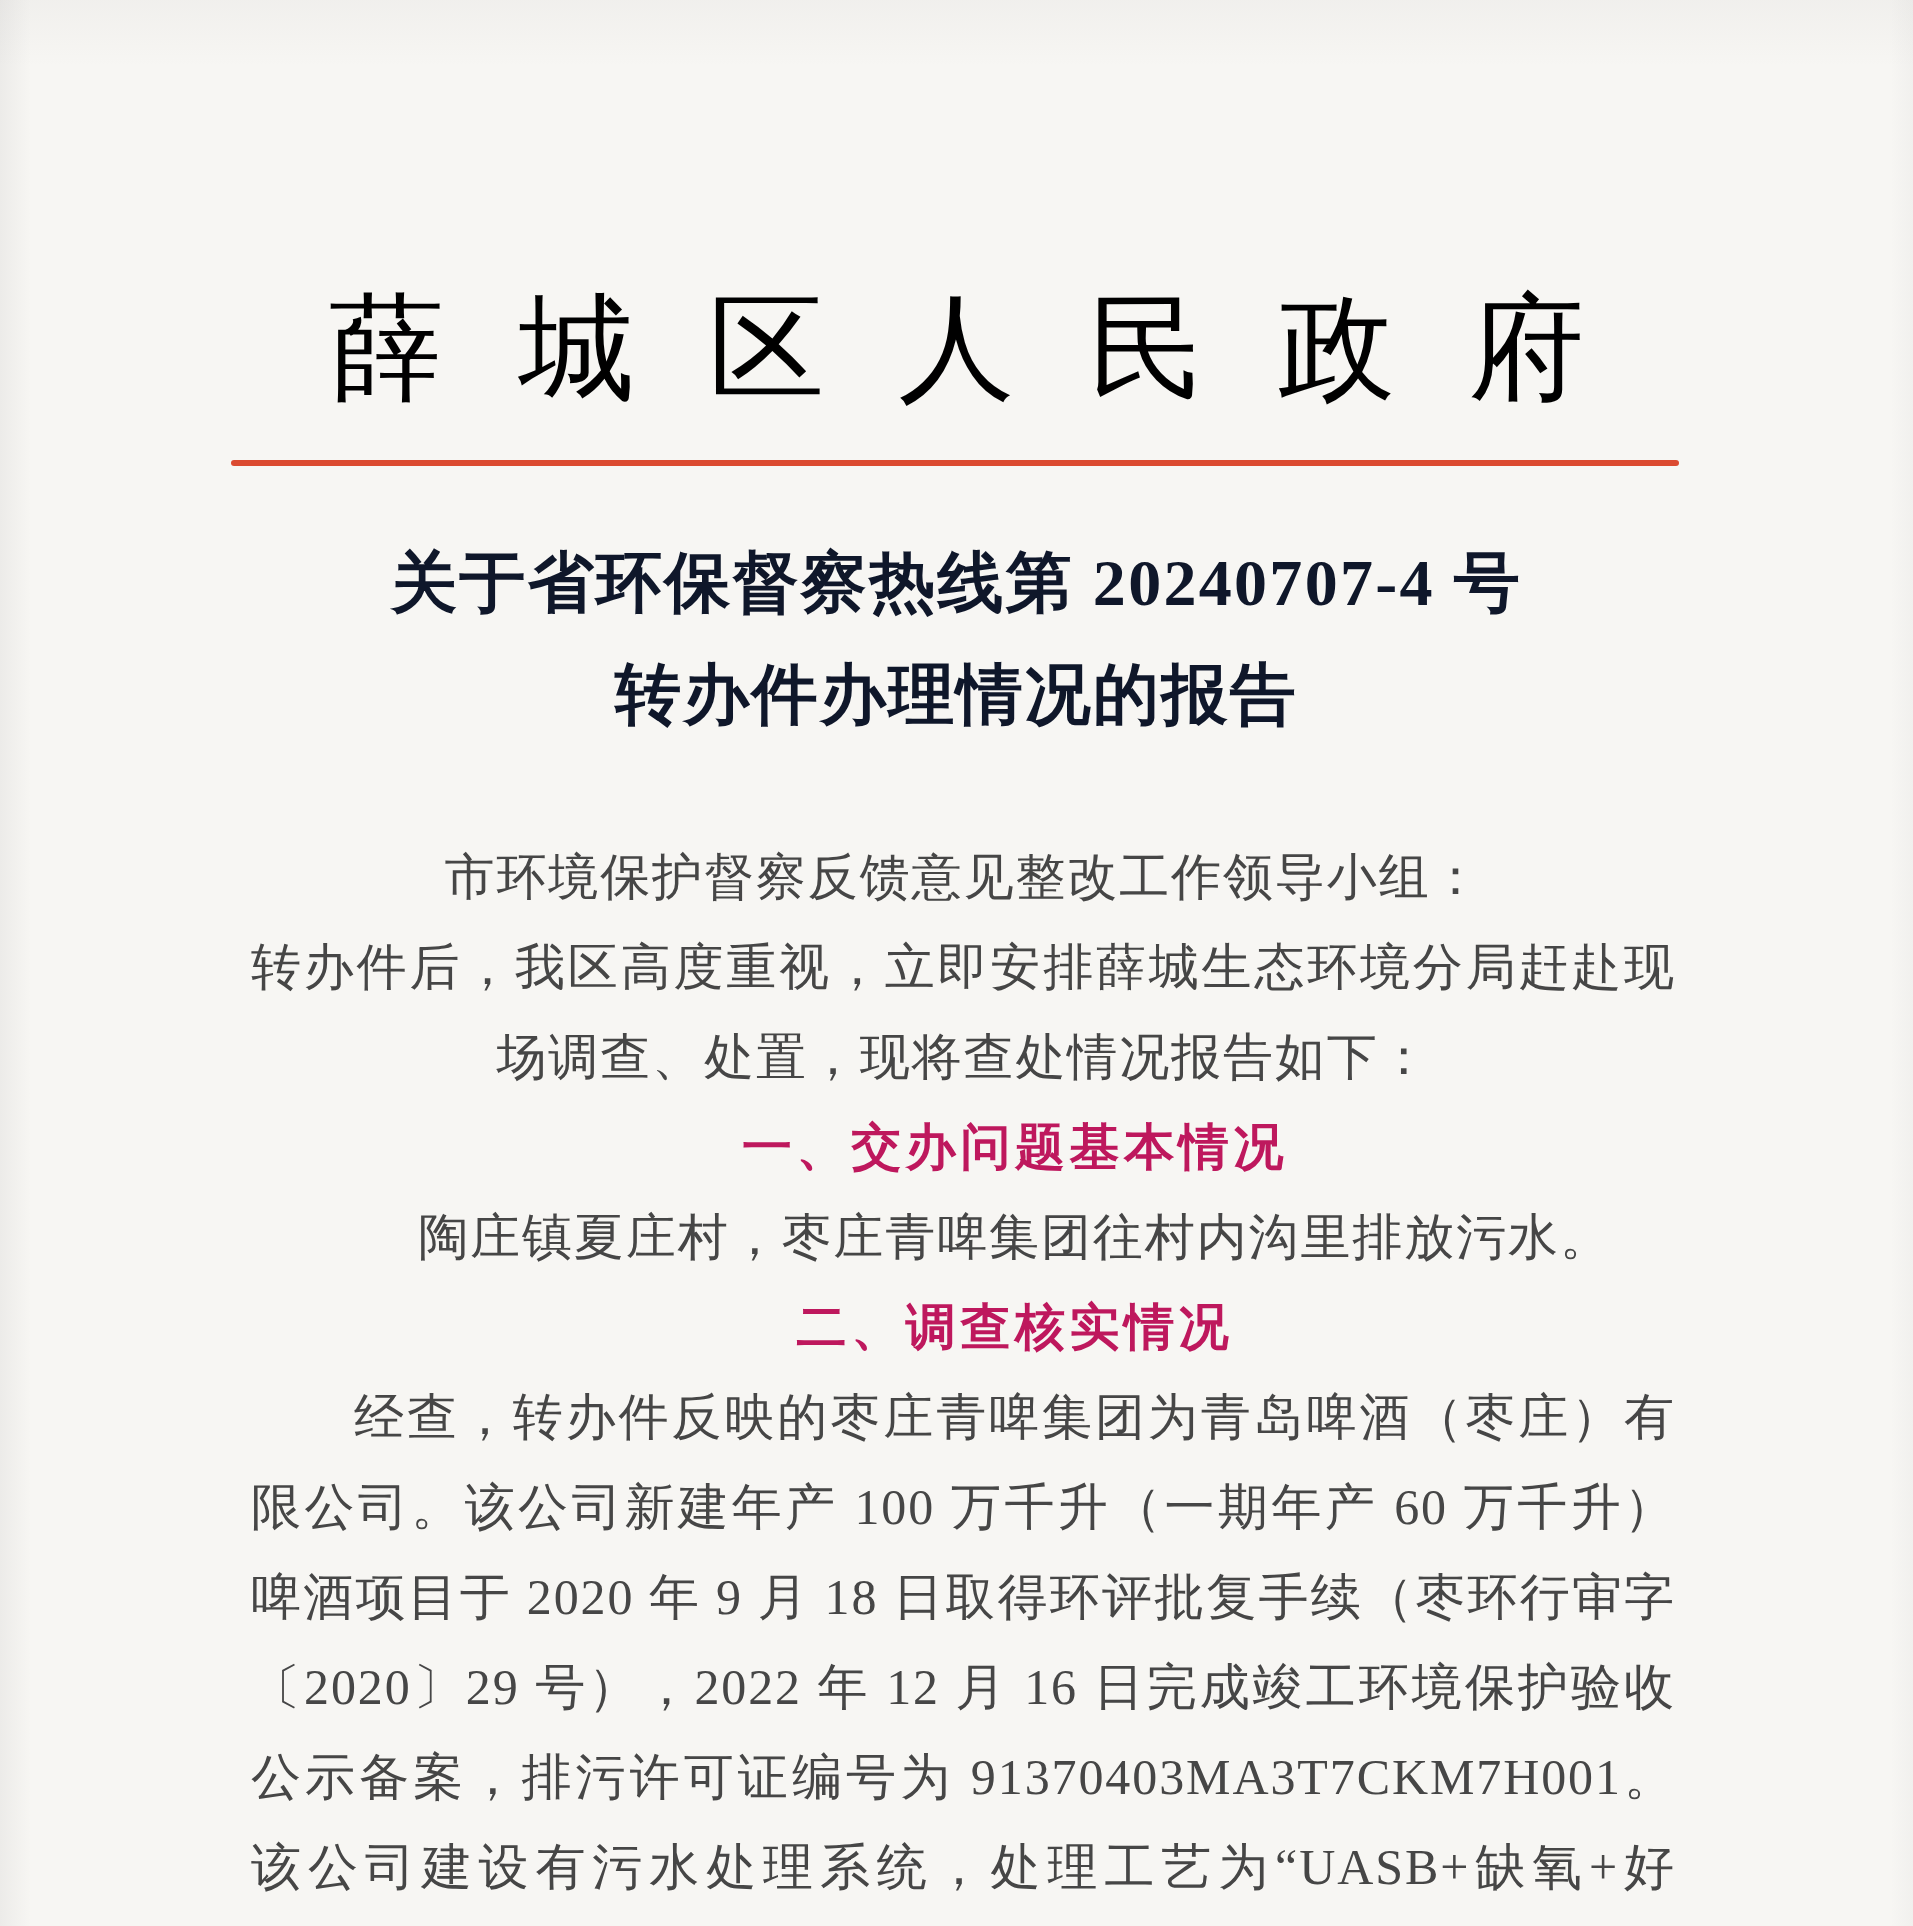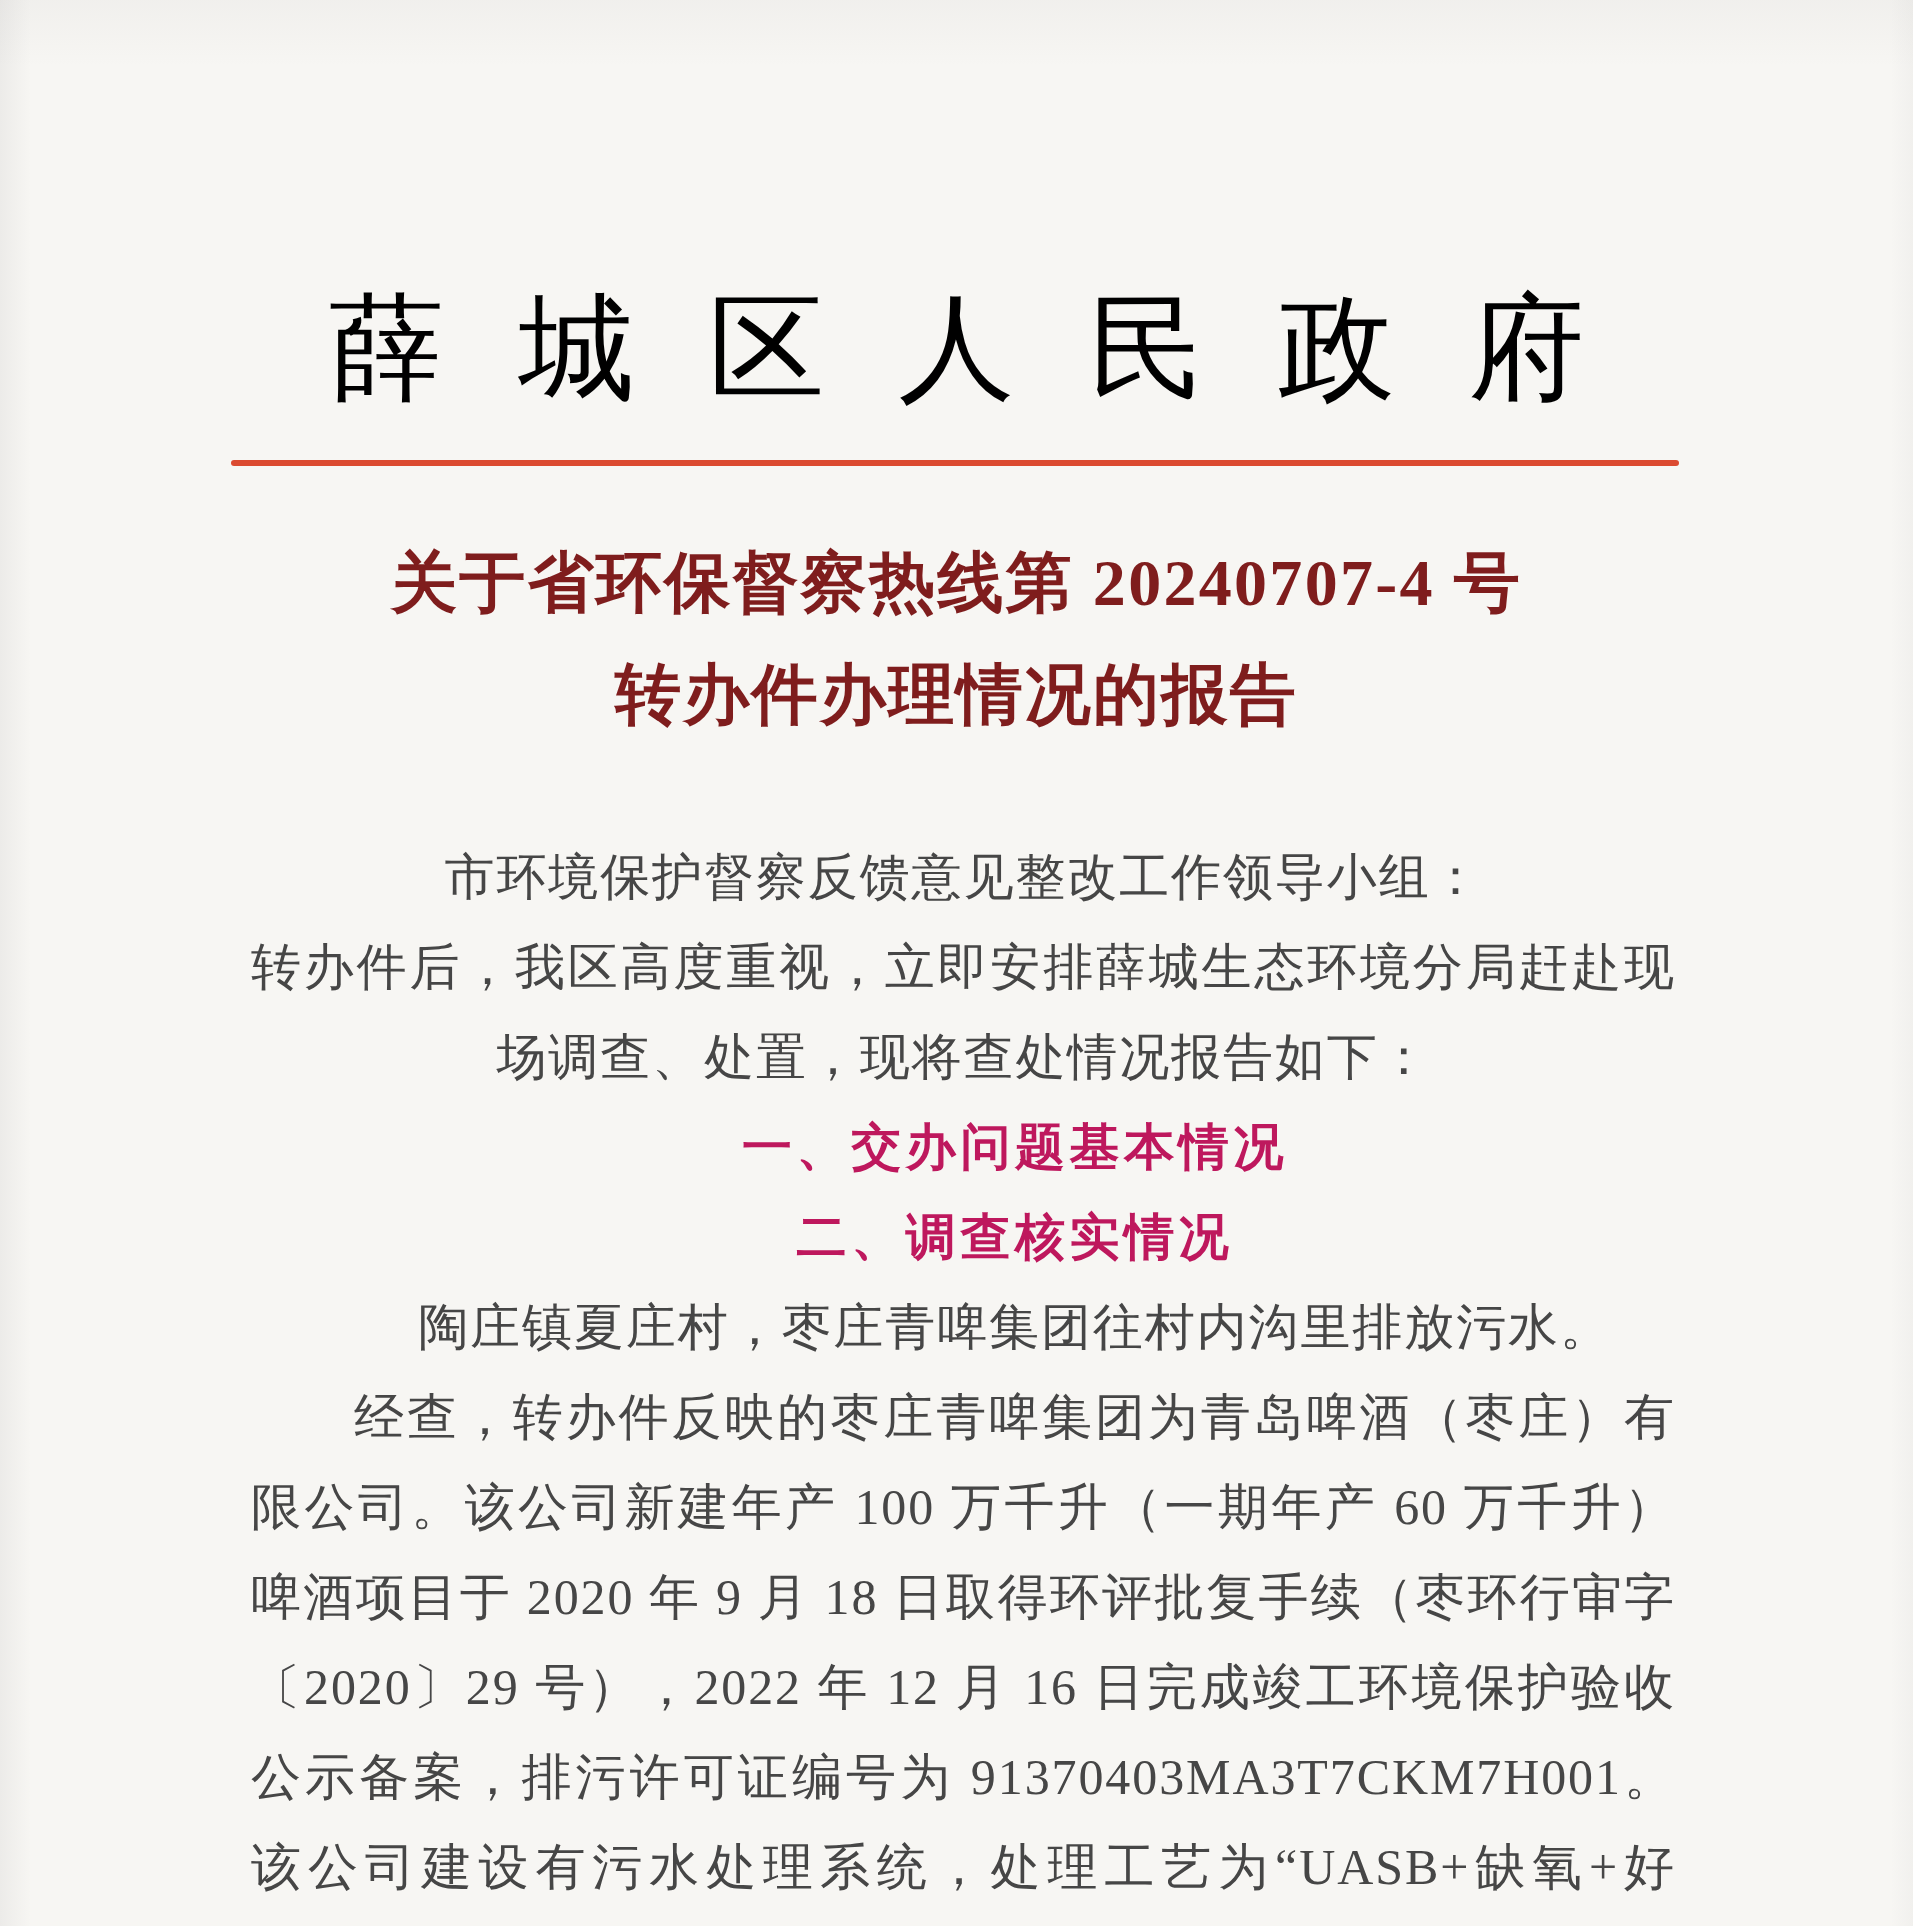--- a/index.html
+++ b/index.html
@@ -48,21 +48,21 @@
   }
   .doc-title {
     position: absolute;
     top: 527px;
     left: 0;
     width: 100%;
     text-align: center;
     font-size: 66px;
     line-height: 112px;
     font-weight: 700;
-    color: #7f1d1d;
+    color: #0f172a;
     letter-spacing: 2.3px;
   }
   .body-lines {
     position: absolute;
     top: 832px;
     left: 251px;
     width: 1425px;
   }
   .bline {
     font-size: 50px;
@@ -95,22 +95,22 @@
   <div class="doc-title">
     <div>关于省环保督察热线第 20240707-4 号</div>
     <div>转办件办理情况的报告</div>
   </div>
 
   <div class="body-lines" id="body-lines">
       <div class="bline">市环境保护督察反馈意见整改工作领导小组：</div>
       <div class="bline jst">转办件后，我区高度重视，立即安排薛城生态环境分局赶赴现</div>
       <div class="bline">场调查、处置，现将查处情况报告如下：</div>
       <div class="bline ind bld">一、交办问题基本情况</div>
+      <div class="bline ind">陶庄镇夏庄村，枣庄青啤集团往村内沟里排放污水。</div>
       <div class="bline ind bld">二、调查核实情况</div>
-      <div class="bline ind">陶庄镇夏庄村，枣庄青啤集团往村内沟里排放污水。</div>
       <div class="bline ind jst">经查，转办件反映的枣庄青啤集团为青岛啤酒（枣庄）有</div>
       <div class="bline jst">限公司。该公司新建年产 100 万千升（一期年产 60 万千升）</div>
       <div class="bline jst">啤酒项目于 2020 年 9 月 18 日取得环评批复手续（枣环行审字</div>
       <div class="bline jst">〔2020〕29 号），2022 年 12 月 16 日完成竣工环境保护验收</div>
       <div class="bline jst">公示备案，排污许可证编号为 91370403MA3T7CKM7H001。</div>
       <div class="bline jst">该公司建设有污水处理系统，处理工艺为“UASB+缺氧+好</div>
     </div>
 
 </div>
 

